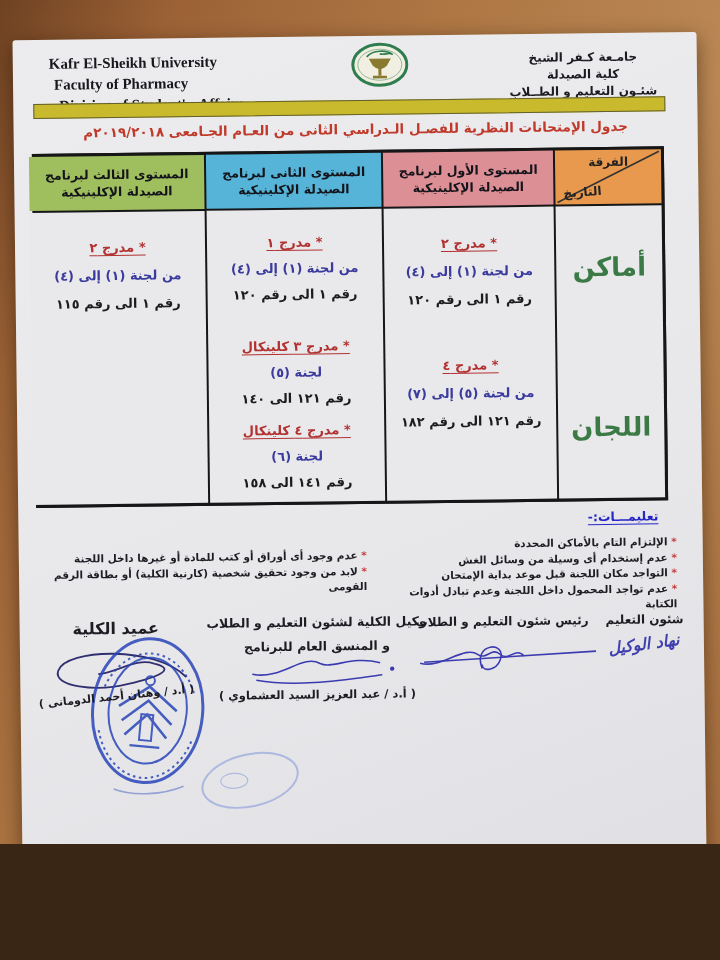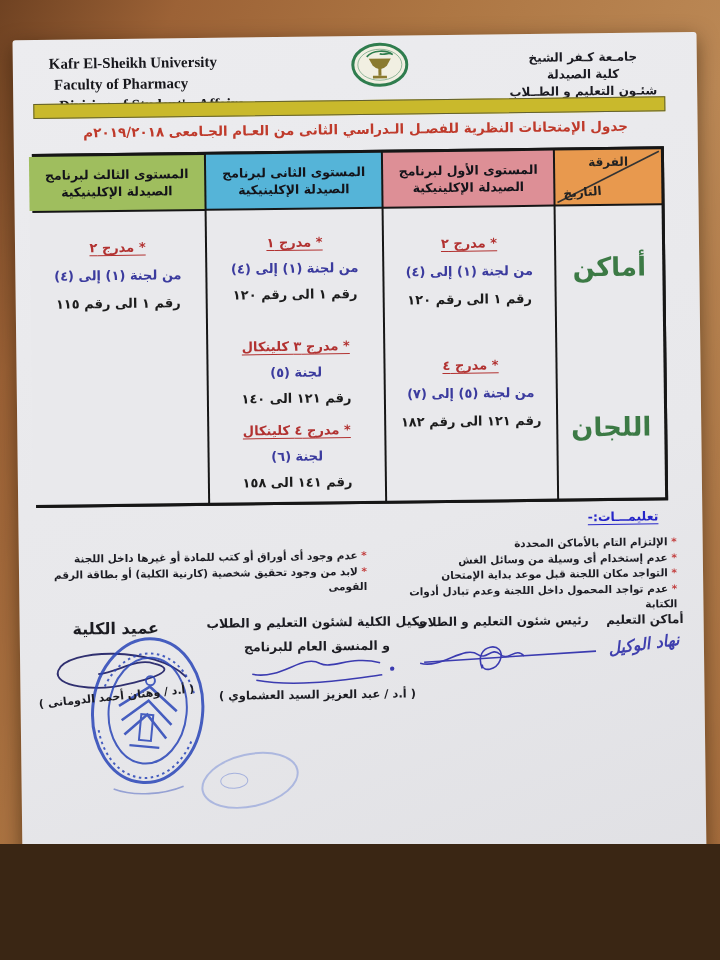--- a/index.html
+++ b/index.html
@@ -171,21 +171,21 @@
       <div class="it">التواجد مكان اللجنة قبل موعد بداية الإمتحان</div>
       <div class="it">عدم تواجد المحمول داخل اللجنة وعدم تبادل أدوات الكتابة</div>
     </div>
     <div class="instr instr-left">
       <div class="it">عدم وجود أى أوراق أو كتب للمادة أو غيرها داخل اللجنة</div>
       <div class="it">لابد من وجود  تحقيق شخصية (كارنية الكلية) أو بطاقة الرقم القومى</div>
     </div>
 
     <div class="sig-right sigtxt">
       <div class="titles">
-        <span>أماكن التعليم</span>
+        <span>شئون التعليم</span>
         <span>رئيس شئون التعليم و الطلاب</span>
       </div>
       <span class="hand">نهاد الوكيل</span>
       <svg width="190" height="44" viewBox="0 0 190 44">
         <g fill="none" stroke="#3b3bb0" stroke-width="1.6">
           <path d="M10 28 C32 34 54 10 68 20 C76 26 82 12 90 20 C98 28 106 12 114 22"></path>
           <path d="M72 34 C62 8 98 6 90 26 C86 36 72 38 72 30"></path>
           <path d="M14 27 L186 18"></path>
         </g>
       </svg>

